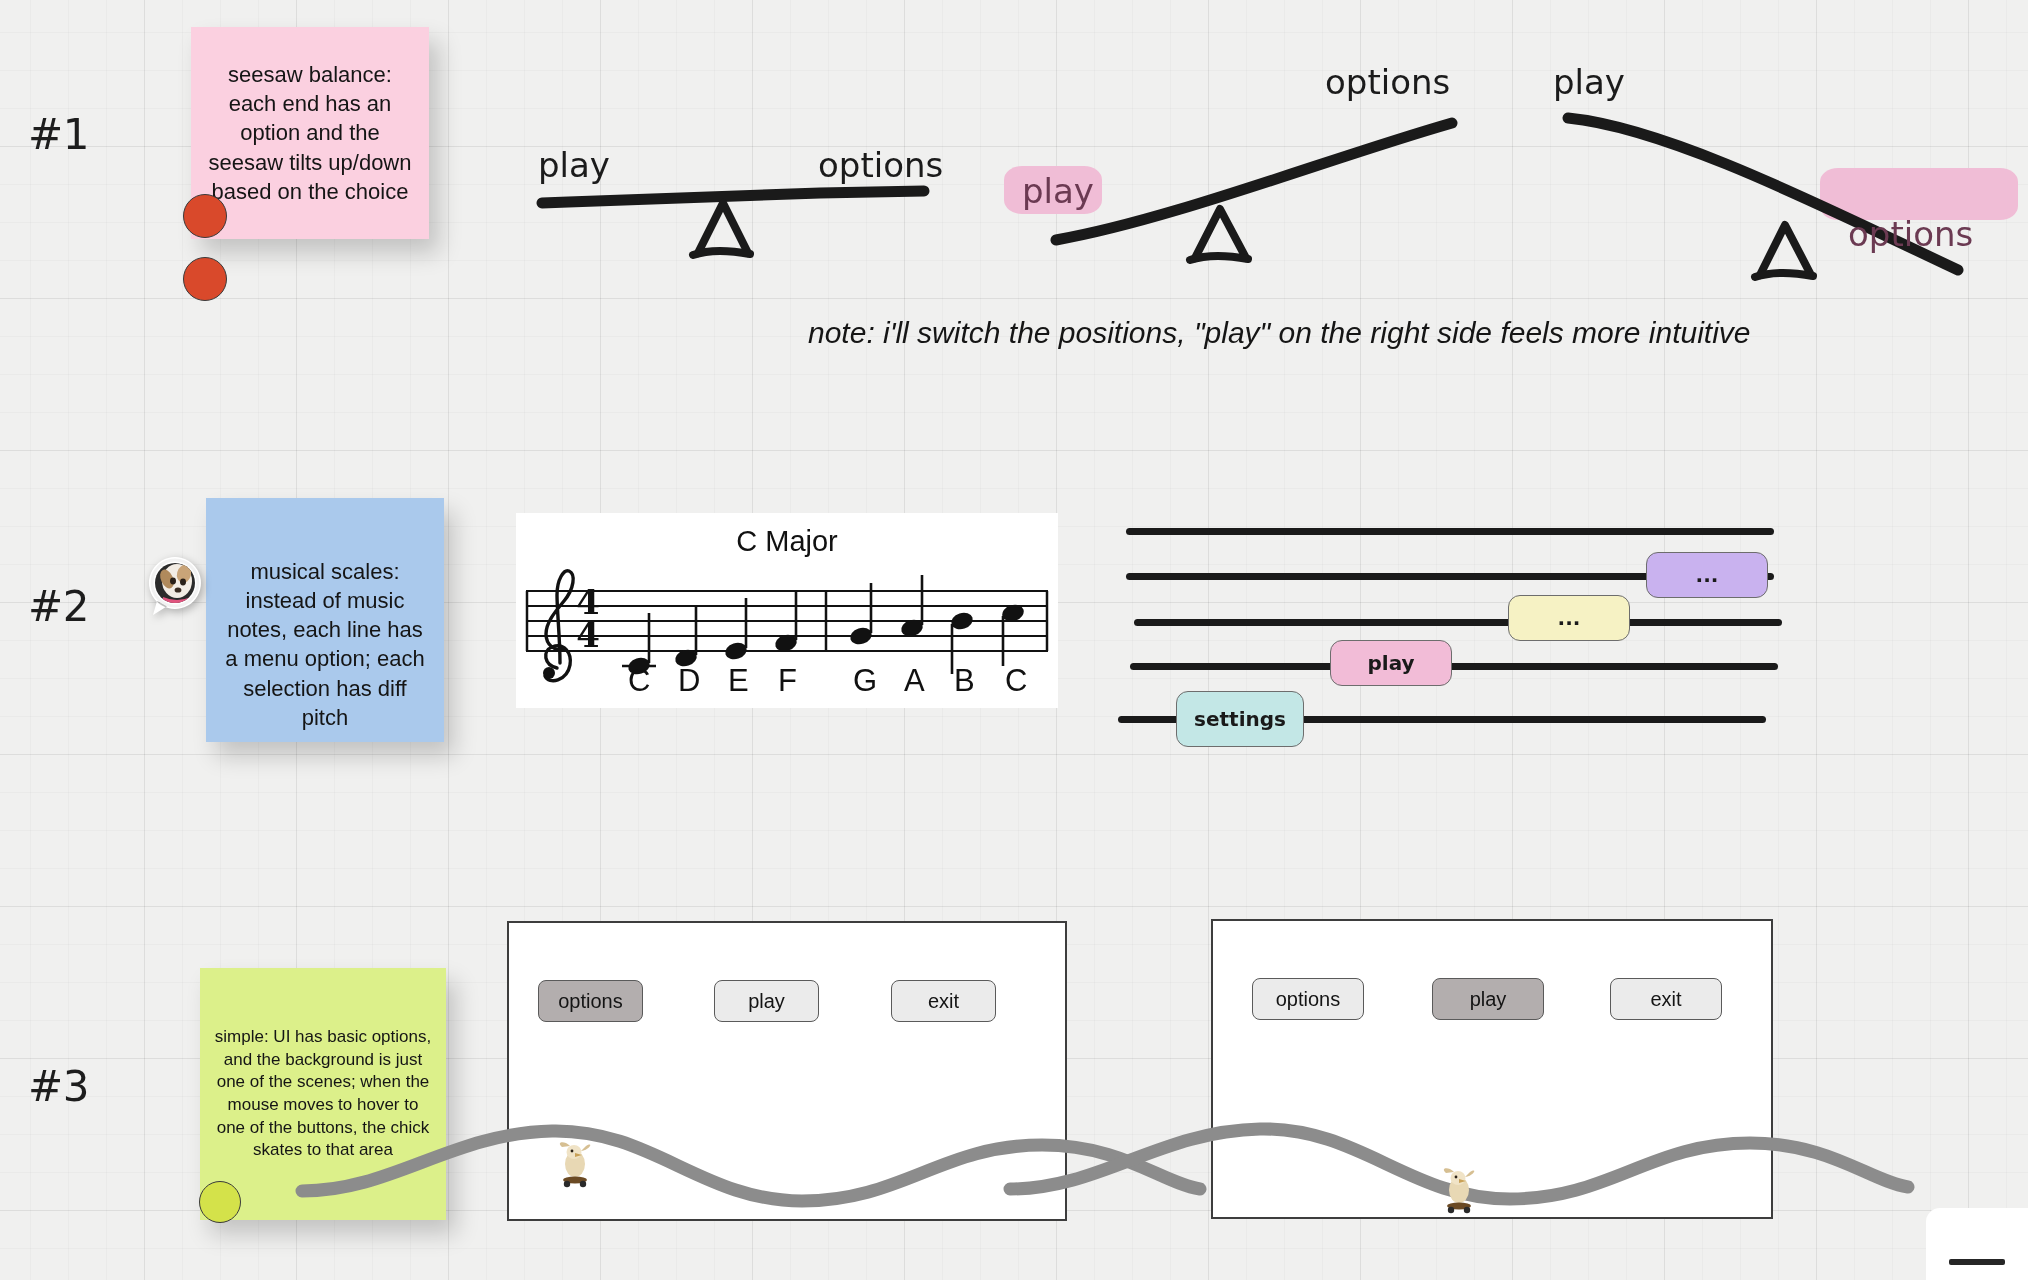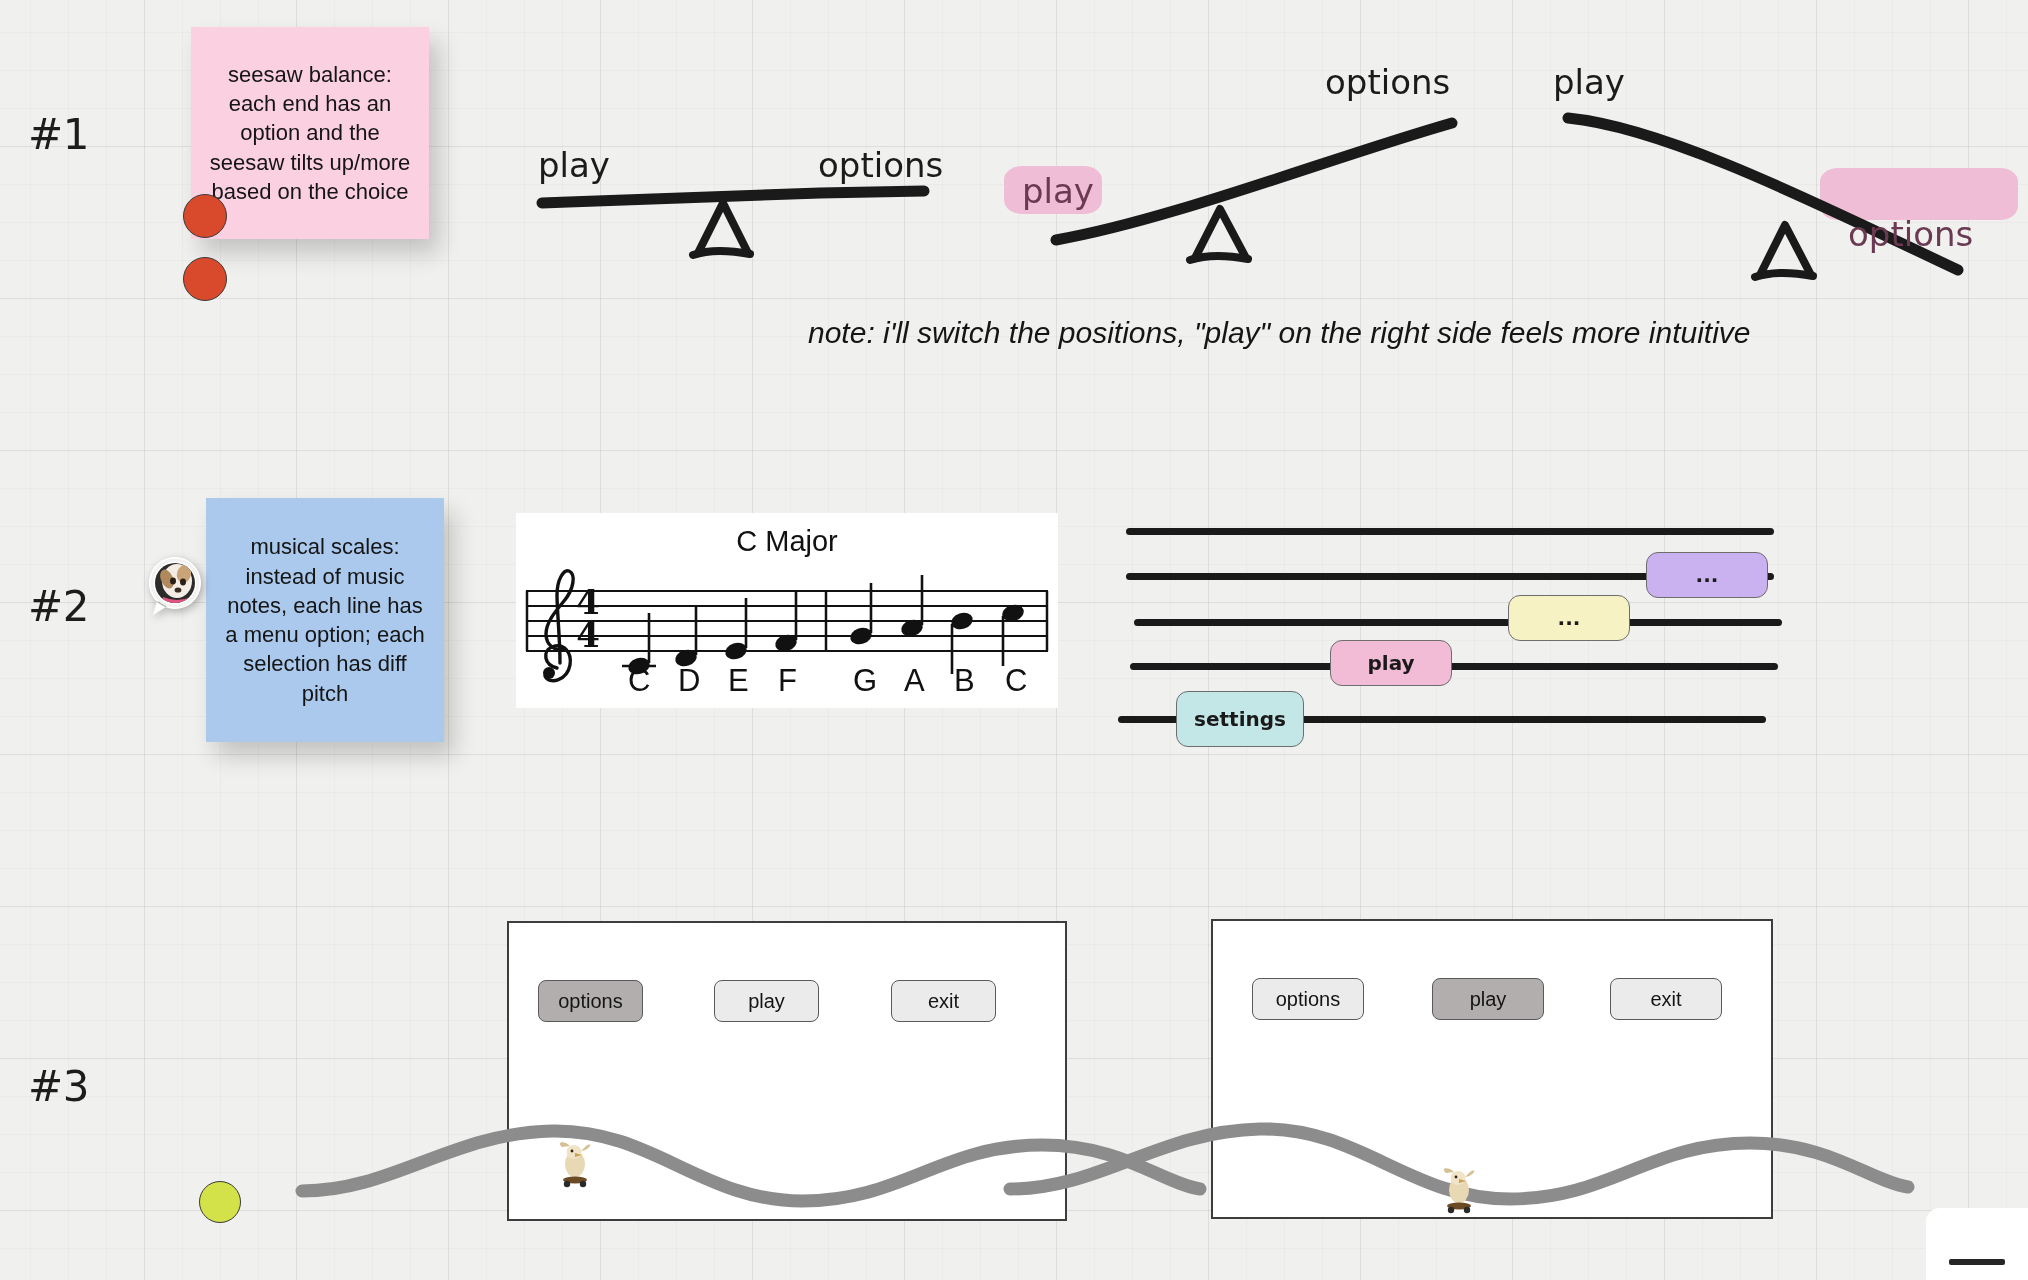--- a/index.html
+++ b/index.html
@@ -42,21 +42,21 @@
     display: flex;
     align-items: center;
     justify-content: center;
     text-align: center;
     box-shadow: 10px 14px 22px rgba(0,0,0,0.19);
     color: #151515;
     padding: 10px 14px;
     line-height: 1.33;
   }
   .sticky-pink  { background: #fbd0e0; }
-  .sticky-blue  { background: #aac9ec; }
+  .sticky-blue  { background: #aac9ec; align-items: flex-end; }
   .sticky-green { background: #dcf08a; }
 
   .dot {
     position: absolute;
     border-radius: 50%;
     border: 1.5px solid #3a3a3a;
   }
 
   
   .avatar-wrap {
@@ -169,21 +169,21 @@
 </head>
 <body>
 
 <div id="canvas">
 
   <div class="row-label" style="left:28px; top:110px;">#1</div>
   <div class="row-label" style="left:28px; top:582px;">#2</div>
   <div class="row-label" style="left:28px; top:1062px;">#3</div>
 
   <div class="sticky sticky-pink" style="left:191px; top:27px; width:238px; height:212px; font-size:22px;">
-    <span>seesaw balance: each end has an option and the seesaw tilts up/more based on the choice</span>
+    <span>seesaw balance: each end has an option and the seesaw tilts up/down based on the choice</span>
   </div>
   <div class="dot" style="left:183px; top:194px; width:44px; height:44px; background:#d9492b;"></div>
   <div class="dot" style="left:183px; top:257px; width:44px; height:44px; background:#d9492b;"></div>
 
   <div class="seesaw-label" style="left:538px; top:145px;">play</div>
   <div class="seesaw-label" style="left:818px; top:145px;">options</div>
   <svg style="position:absolute; left:520px; top:175px;" width="430" height="90">
     <path d="M 22,28 C 120,24 220,21 300,18 L 404,16" stroke="#1a1a1a" stroke-width="11" stroke-linecap="round" fill="none"></path>
     <path d="M 178,78 L 203,28 L 228,78" stroke="#1a1a1a" stroke-width="8" stroke-linecap="round" stroke-linejoin="round" fill="none"></path>
     <path d="M 173,80 C 190,74 214,76 230,79" stroke="#1a1a1a" stroke-width="8" stroke-linecap="round" fill="none"></path>
@@ -324,20 +324,23 @@
       <span>...</span>
     </div>
     <div class="chip chip-pink" style="left:212px; top:120px; width:122px; height:46px;">
       <span>play</span>
     </div>
     <div class="chip chip-teal" style="left:58px; top:171px; width:128px; height:56px;">
       <span>settings</span>
     </div>
   </div>
 
+  <div class="sticky sticky-green" style="left:200px; top:968px; width:246px; height:252px; font-size:17px;">
+    <span>simple: UI has basic options, and the background is just one of the scenes; when the mouse moves to hover to one of the buttons, the chick skates to that area</span>
+  </div>
   <div class="dot" style="left:199px; top:1181px; width:42px; height:42px; background:#d4e24a;"></div>
 
   <div class="frame" style="left:507px; top:921px; width:560px; height:300px;">
     <div class="ui-btn active" style="left:29px; top:57px; width:105px; height:42px;">
       <span>options</span>
     </div>
     <div class="ui-btn" style="left:205px; top:57px; width:105px; height:42px;">
       <span>play</span>
     </div>
     <div class="ui-btn" style="left:382px; top:57px; width:105px; height:42px;">

